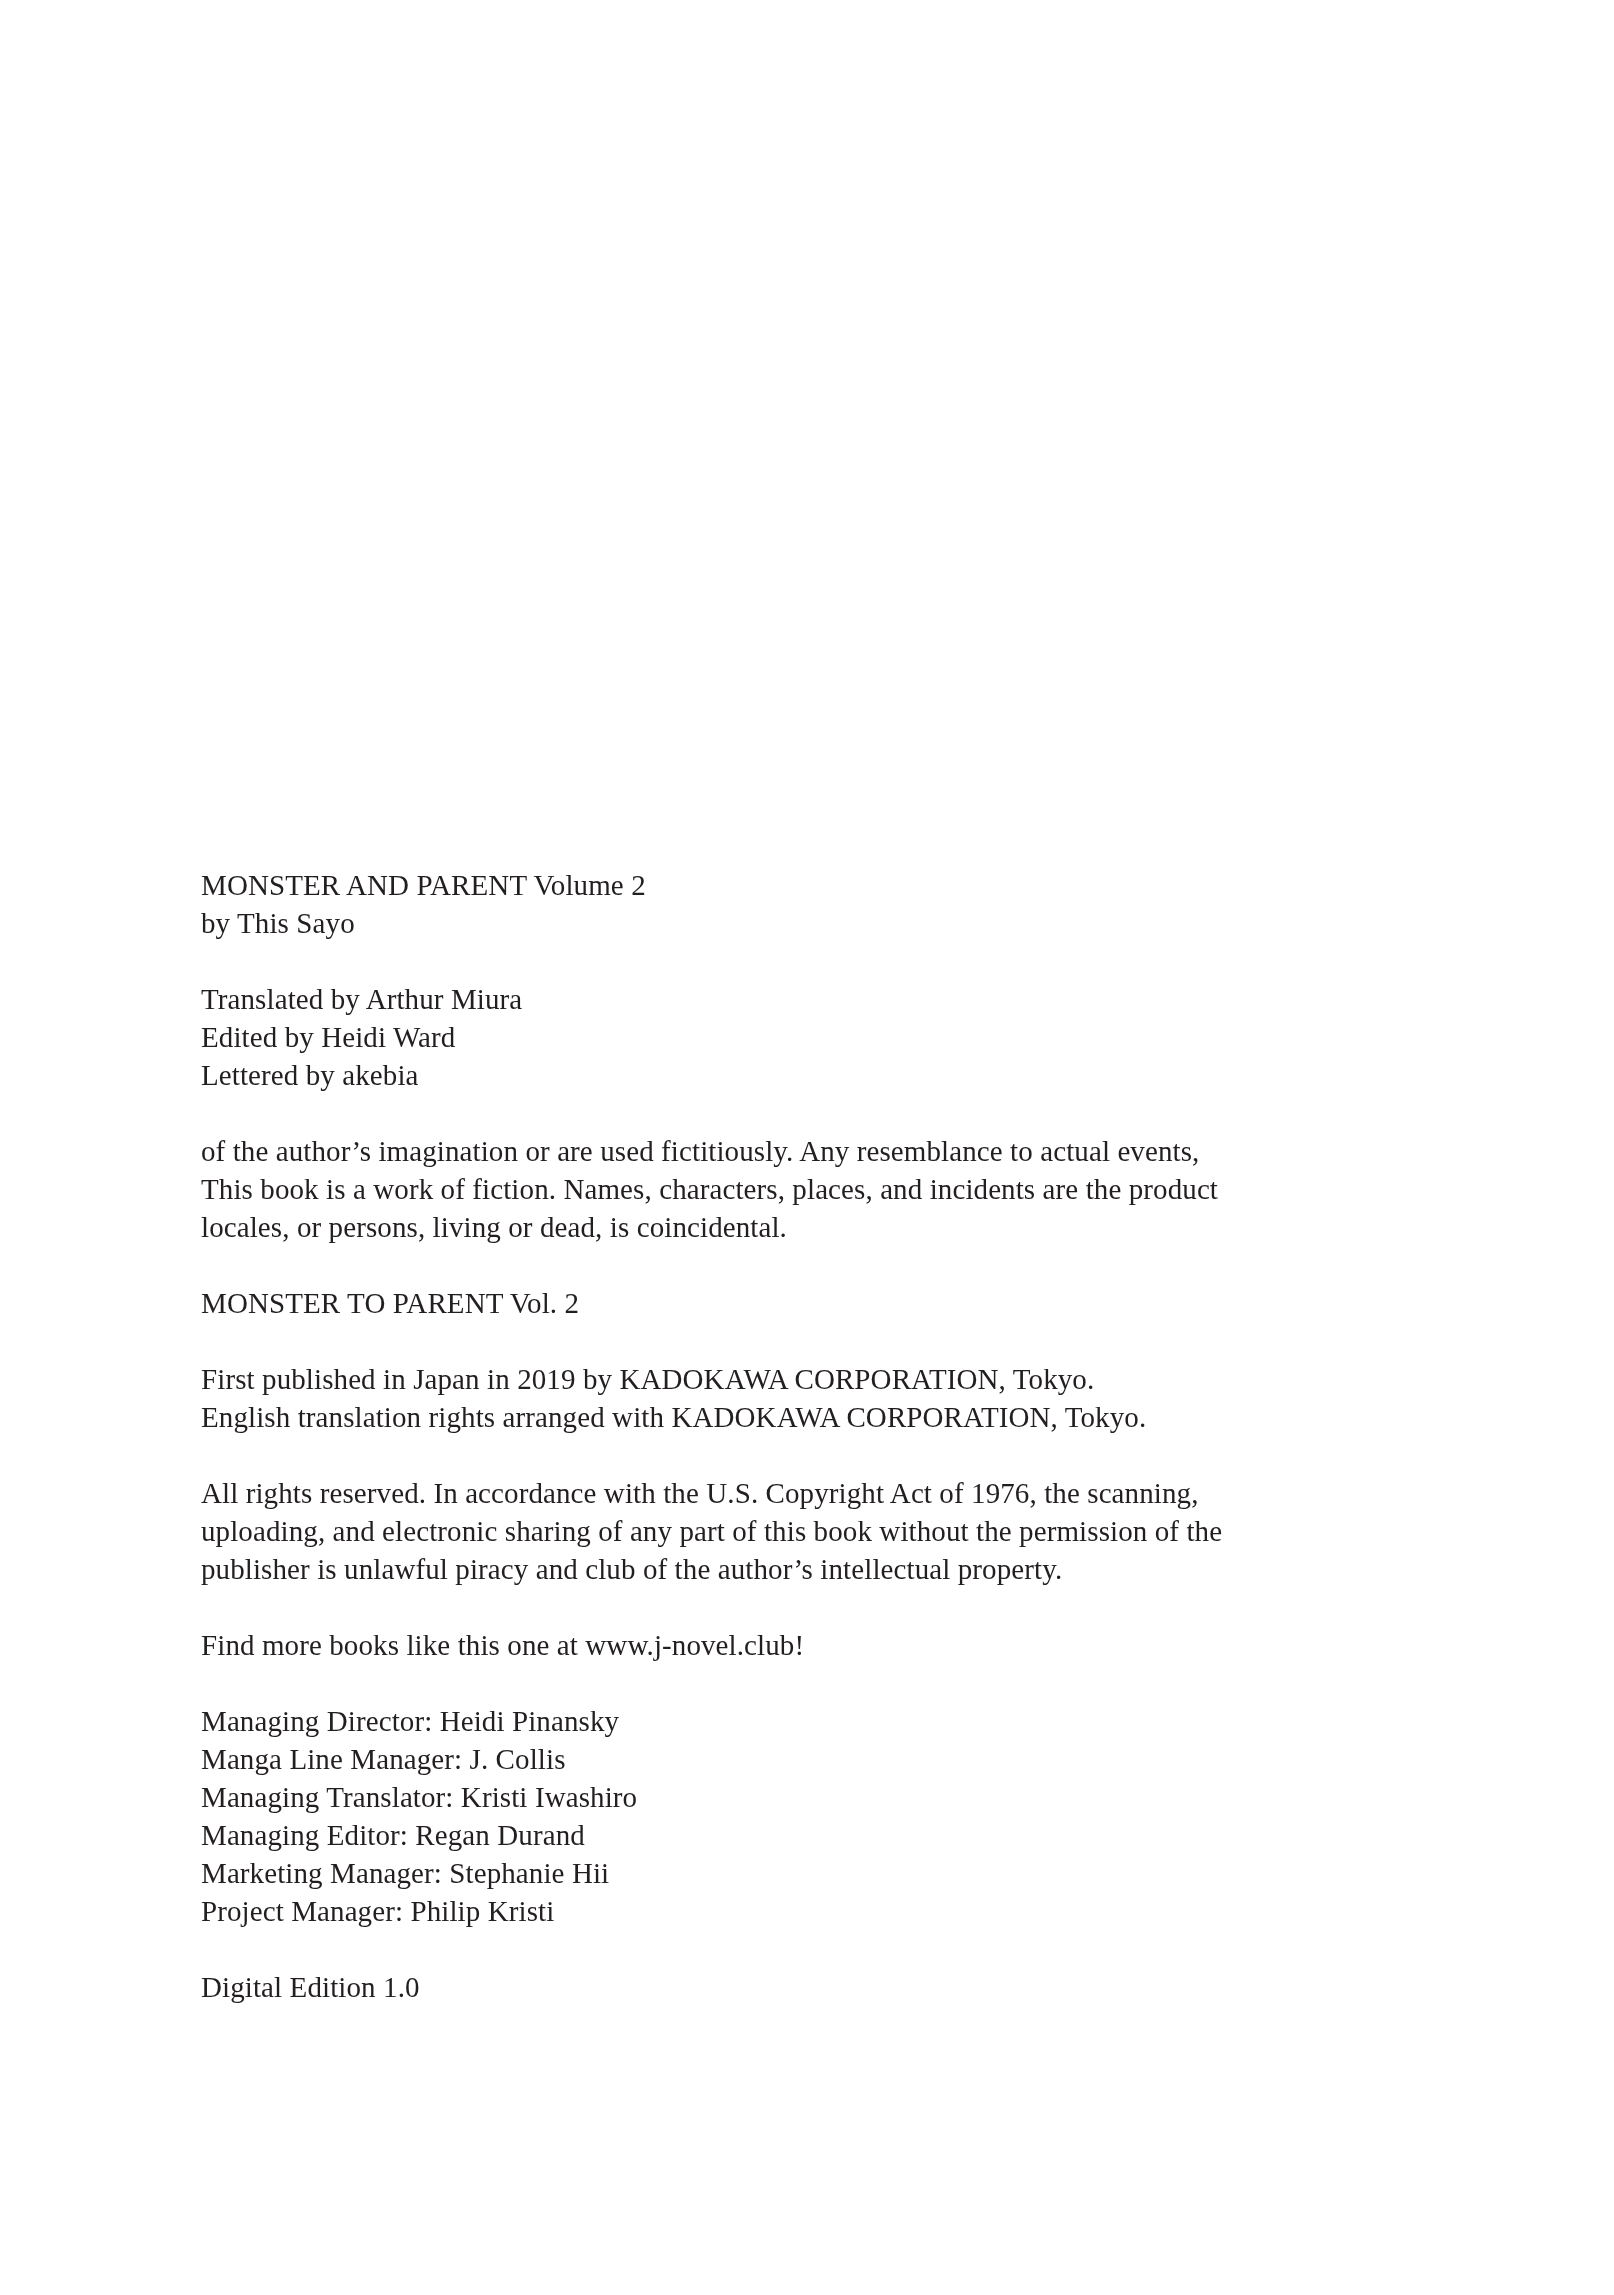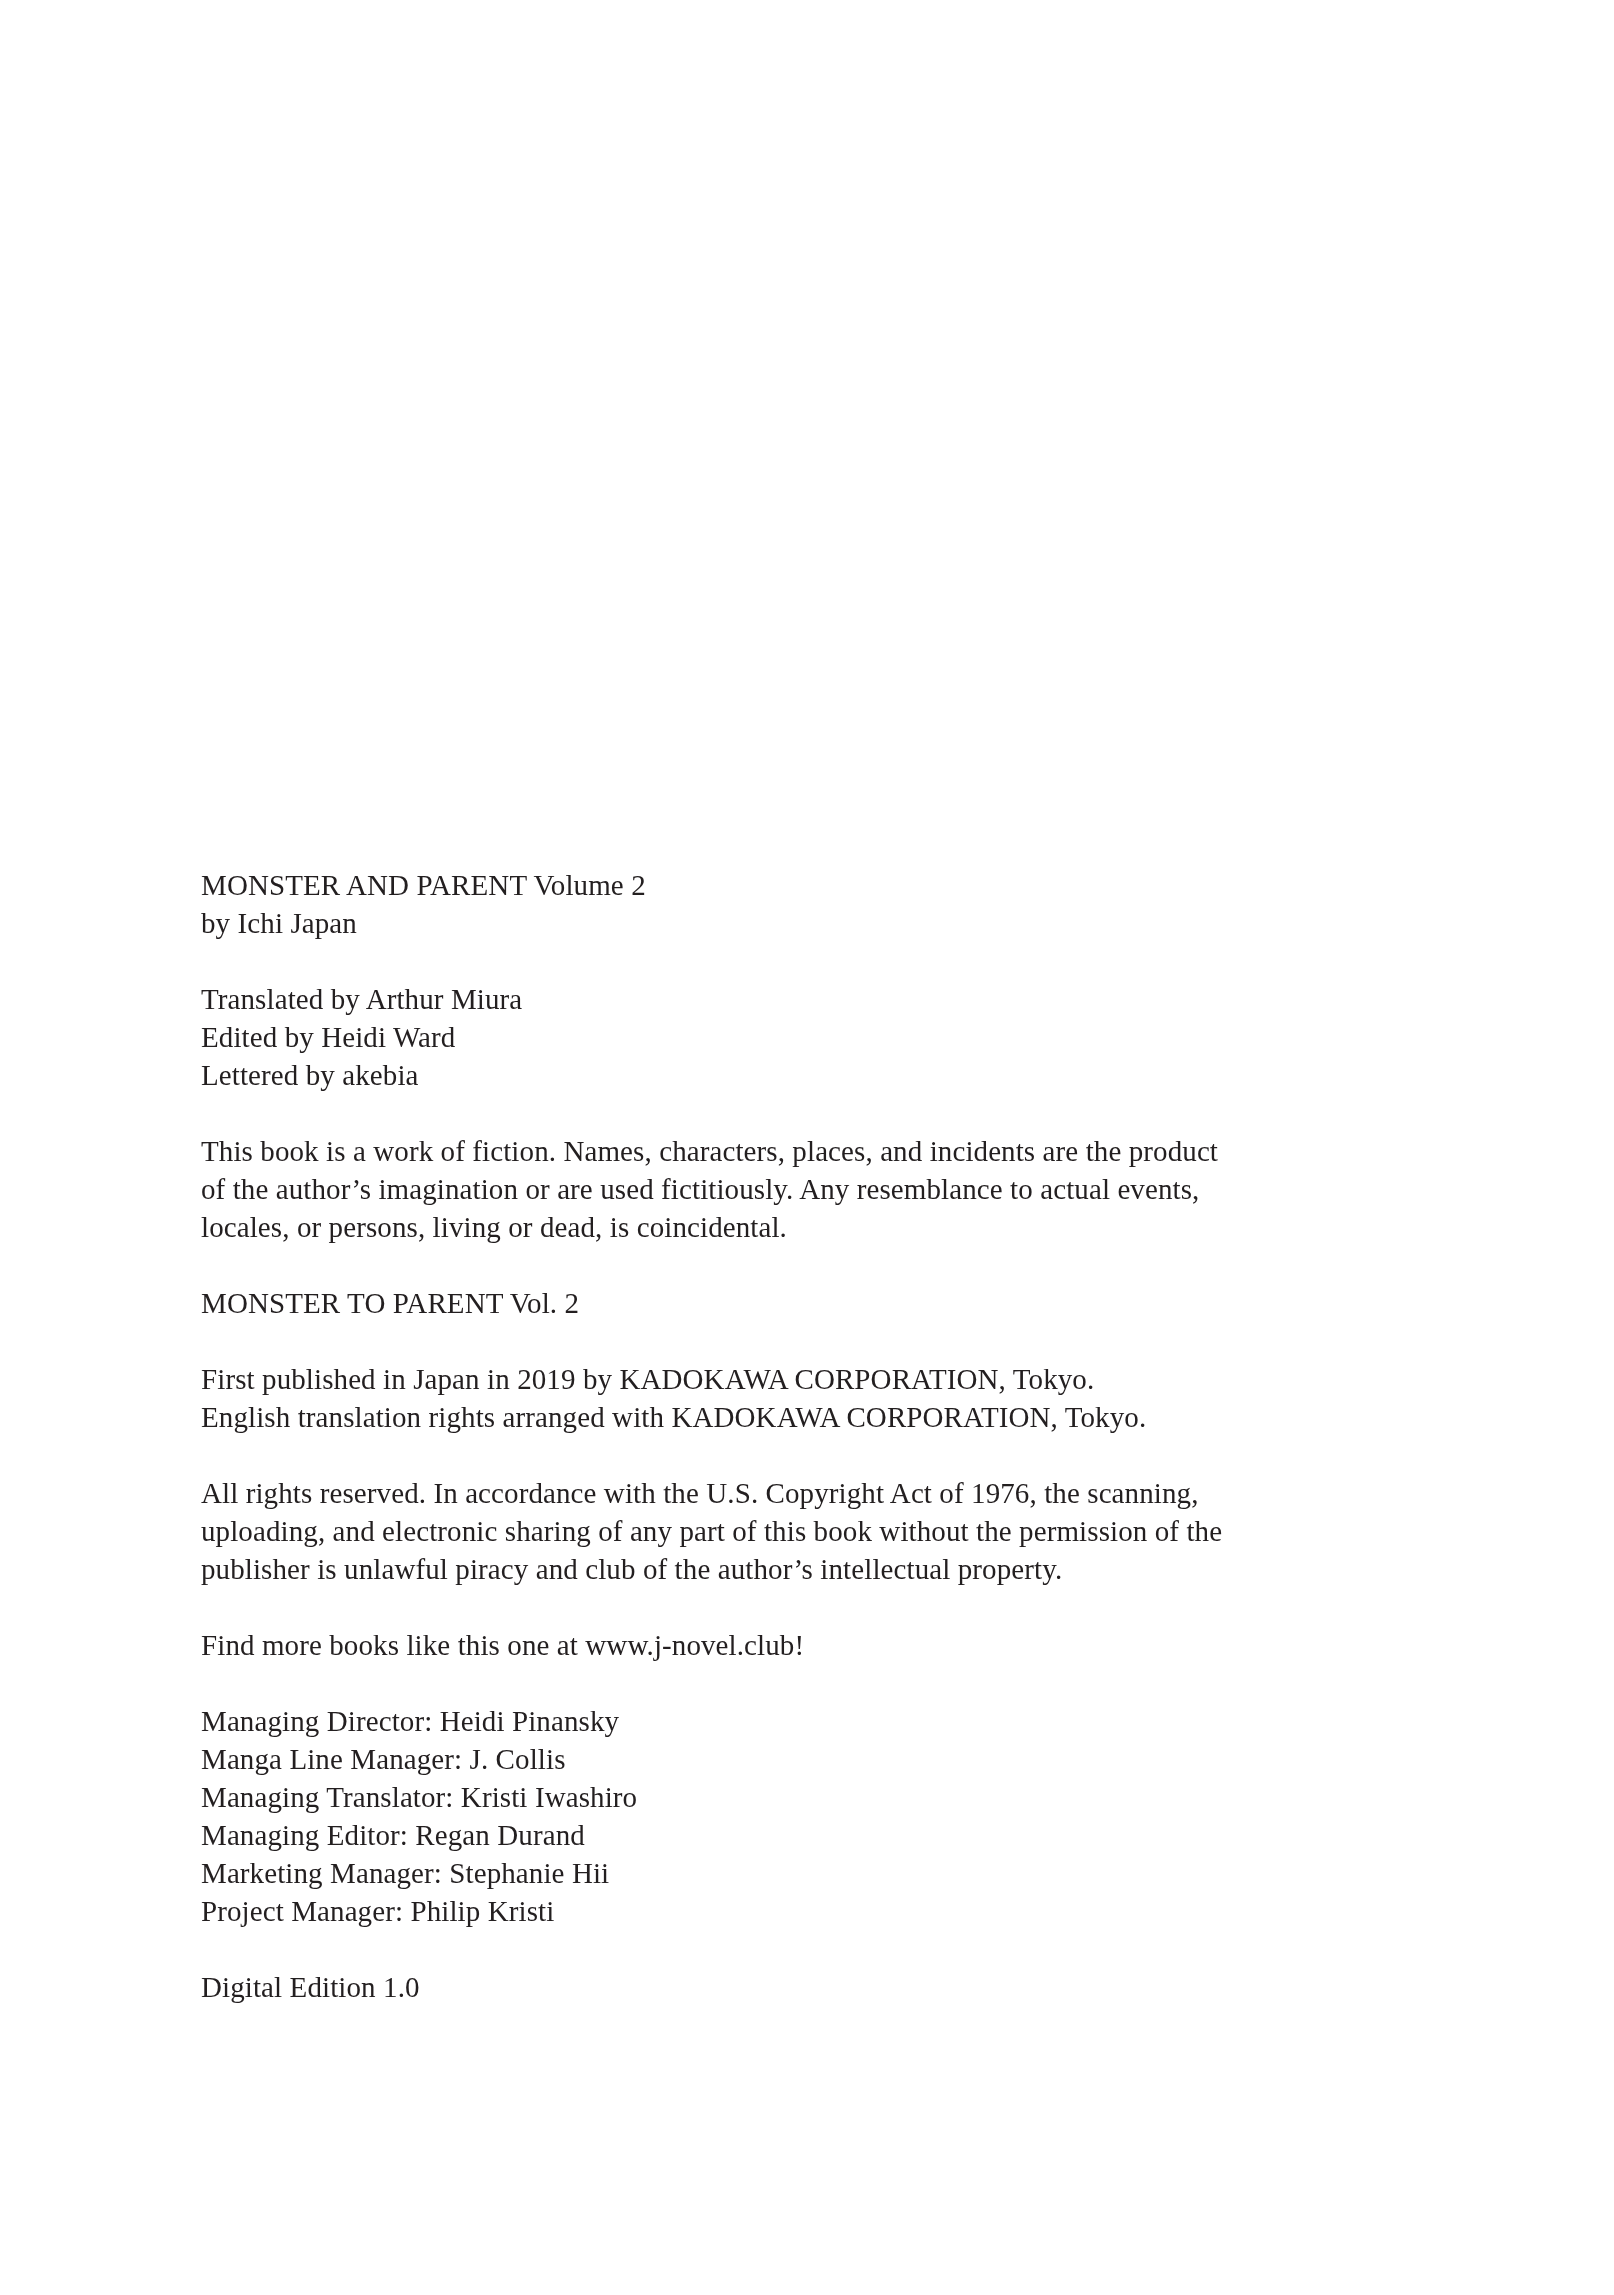--- a/index.html
+++ b/index.html
@@ -40,32 +40,32 @@
   }
 </style>
 </head>
 <body>
 
 <div class="page">
   <div class="colophon">
 
     <div class="block">
       <div class="line">MONSTER AND PARENT Volume 2</div>
-      <div class="line">by Ichi Japan</div>
+      <div class="line">by This Sayo</div>
     </div>
 
     <div class="block">
       <div class="line">Translated by Arthur Miura</div>
       <div class="line">Edited by Heidi Ward</div>
       <div class="line">Lettered by akebia</div>
     </div>
 
     <div class="block">
+      <div class="line">of the author’s imagination or are used fictitiously. Any resemblance to actual events,</div>
       <div class="line">This book is a work of fiction. Names, characters, places, and incidents are the product</div>
-      <div class="line">of the author’s imagination or are used fictitiously. Any resemblance to actual events,</div>
       <div class="line">locales, or persons, living or dead, is coincidental.</div>
     </div>
 
     <div class="block">
       <div class="line">MONSTER TO PARENT Vol. 2</div>
     </div>
 
     <div class="block">
       <div class="line">First published in Japan in 2019 by KADOKAWA CORPORATION, Tokyo.</div>
       <div class="line">English translation rights arranged with KADOKAWA CORPORATION, Tokyo.</div>

